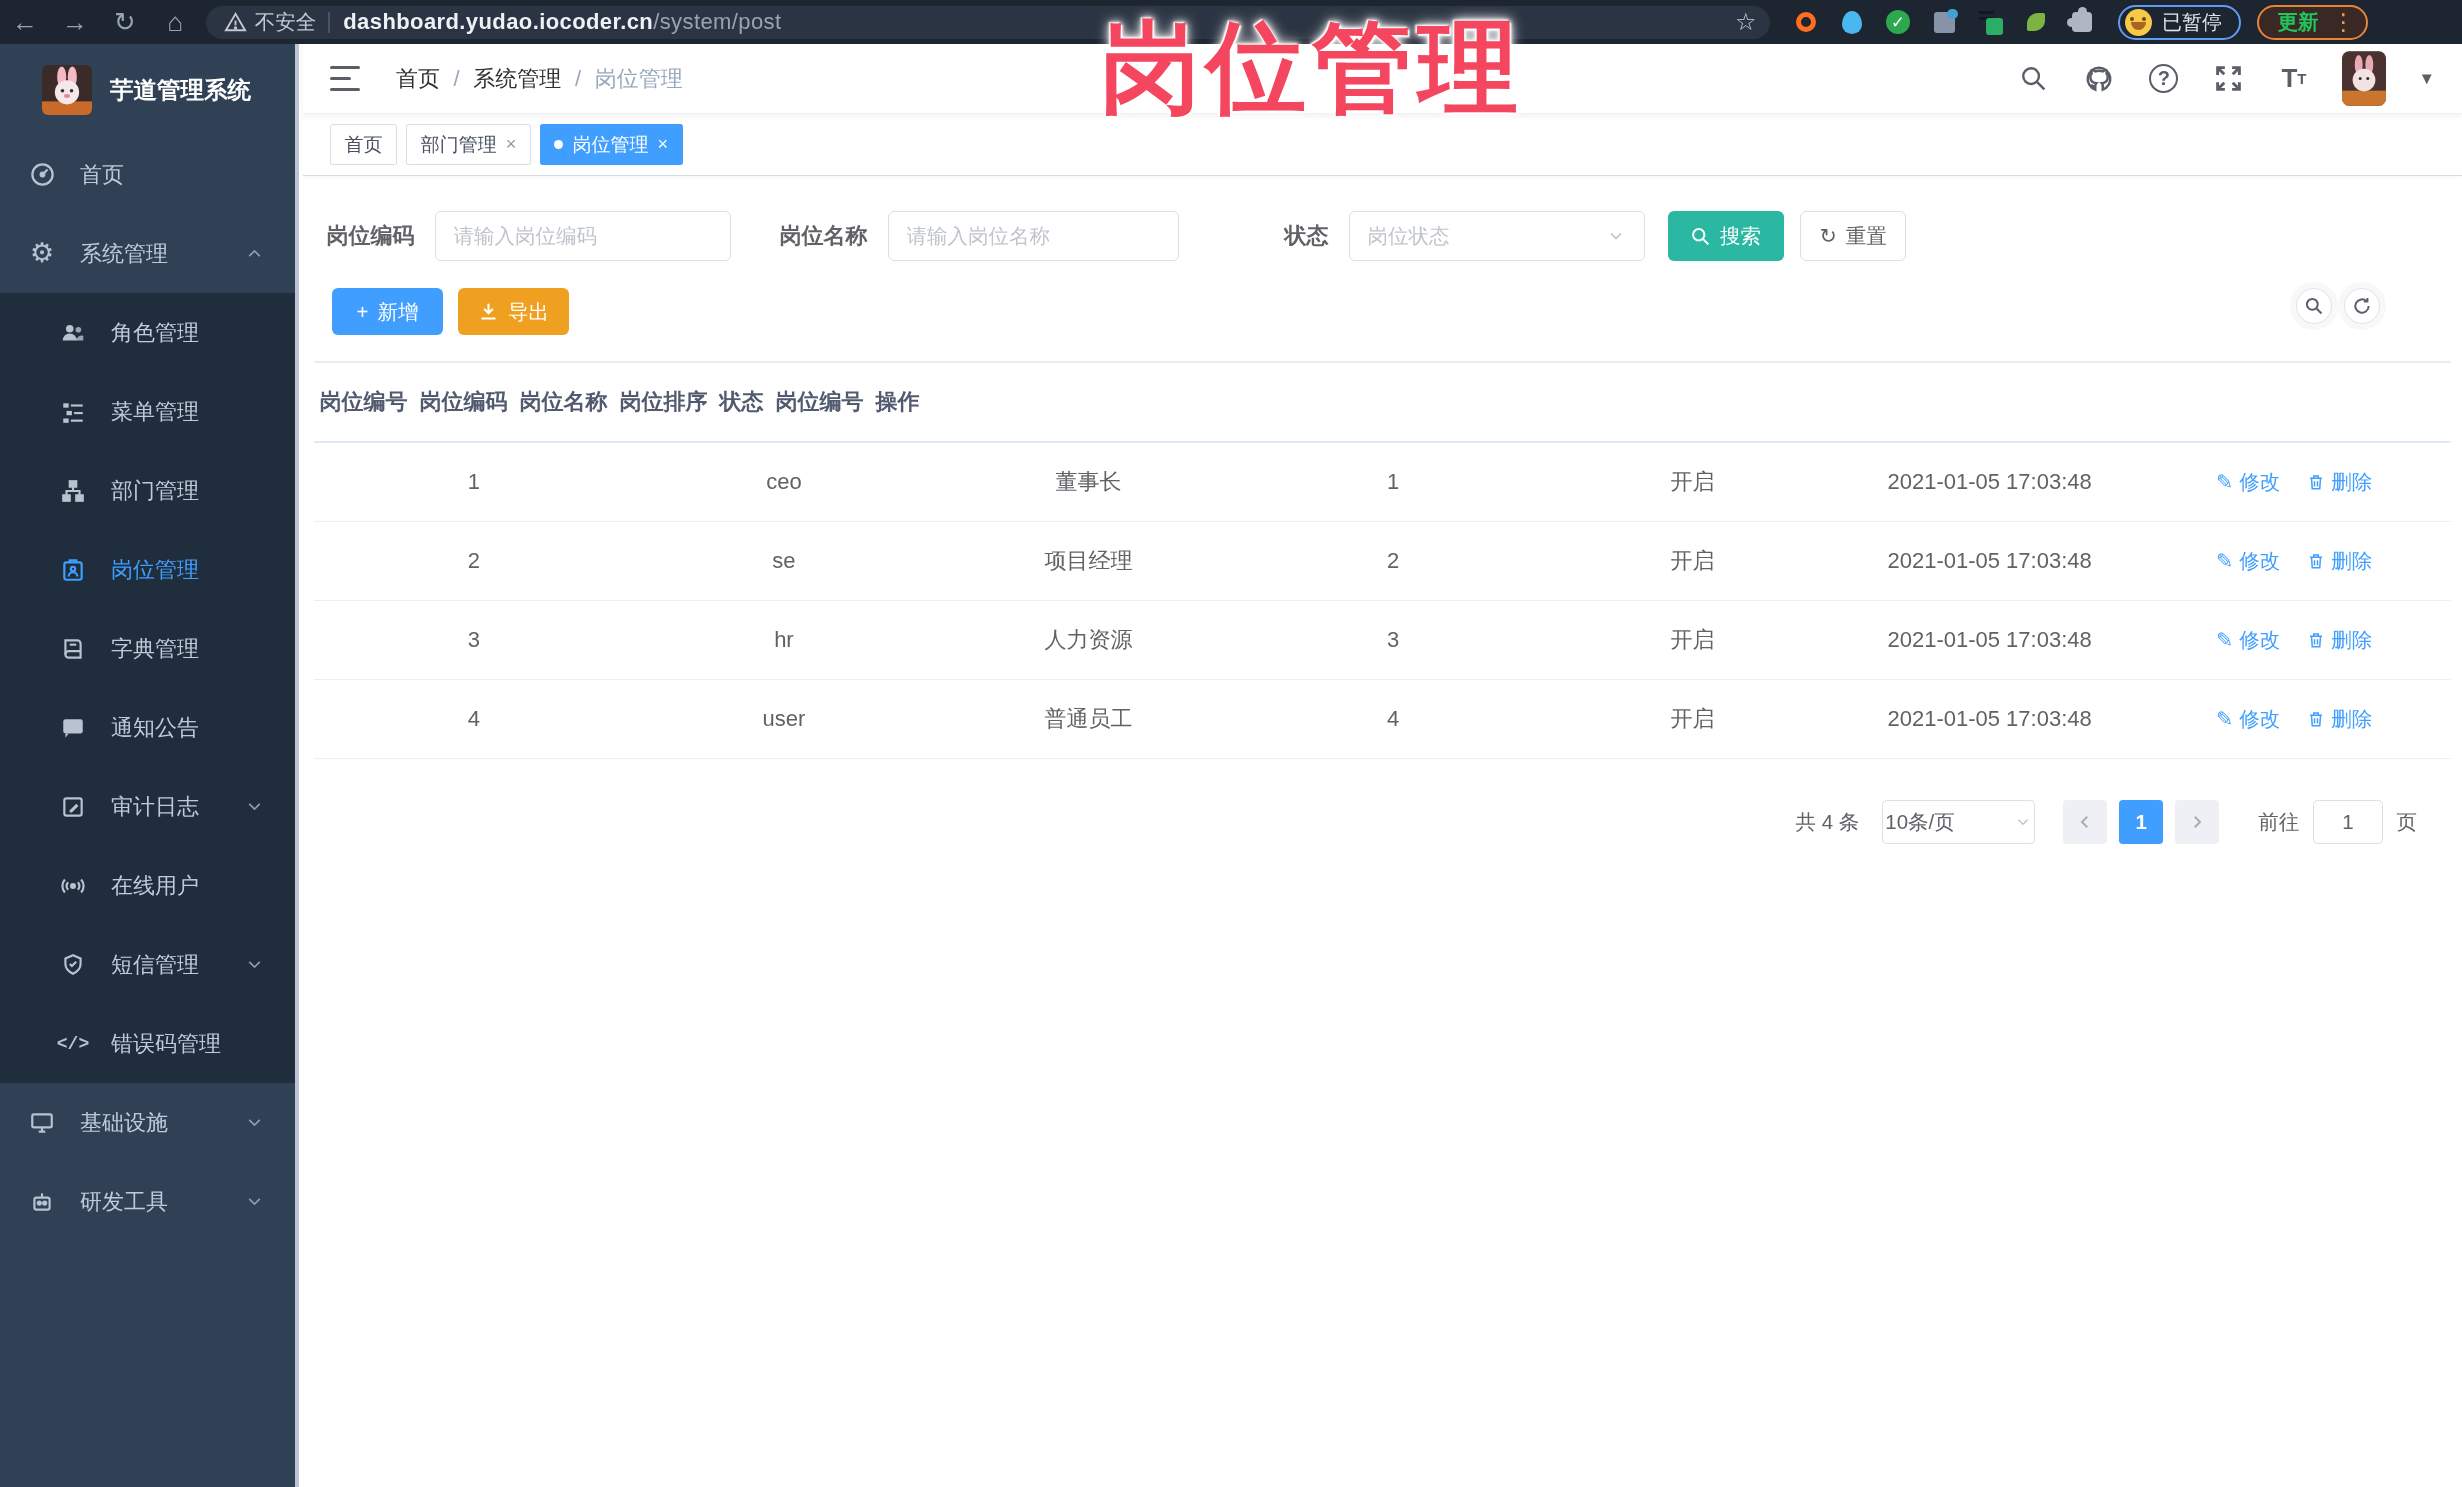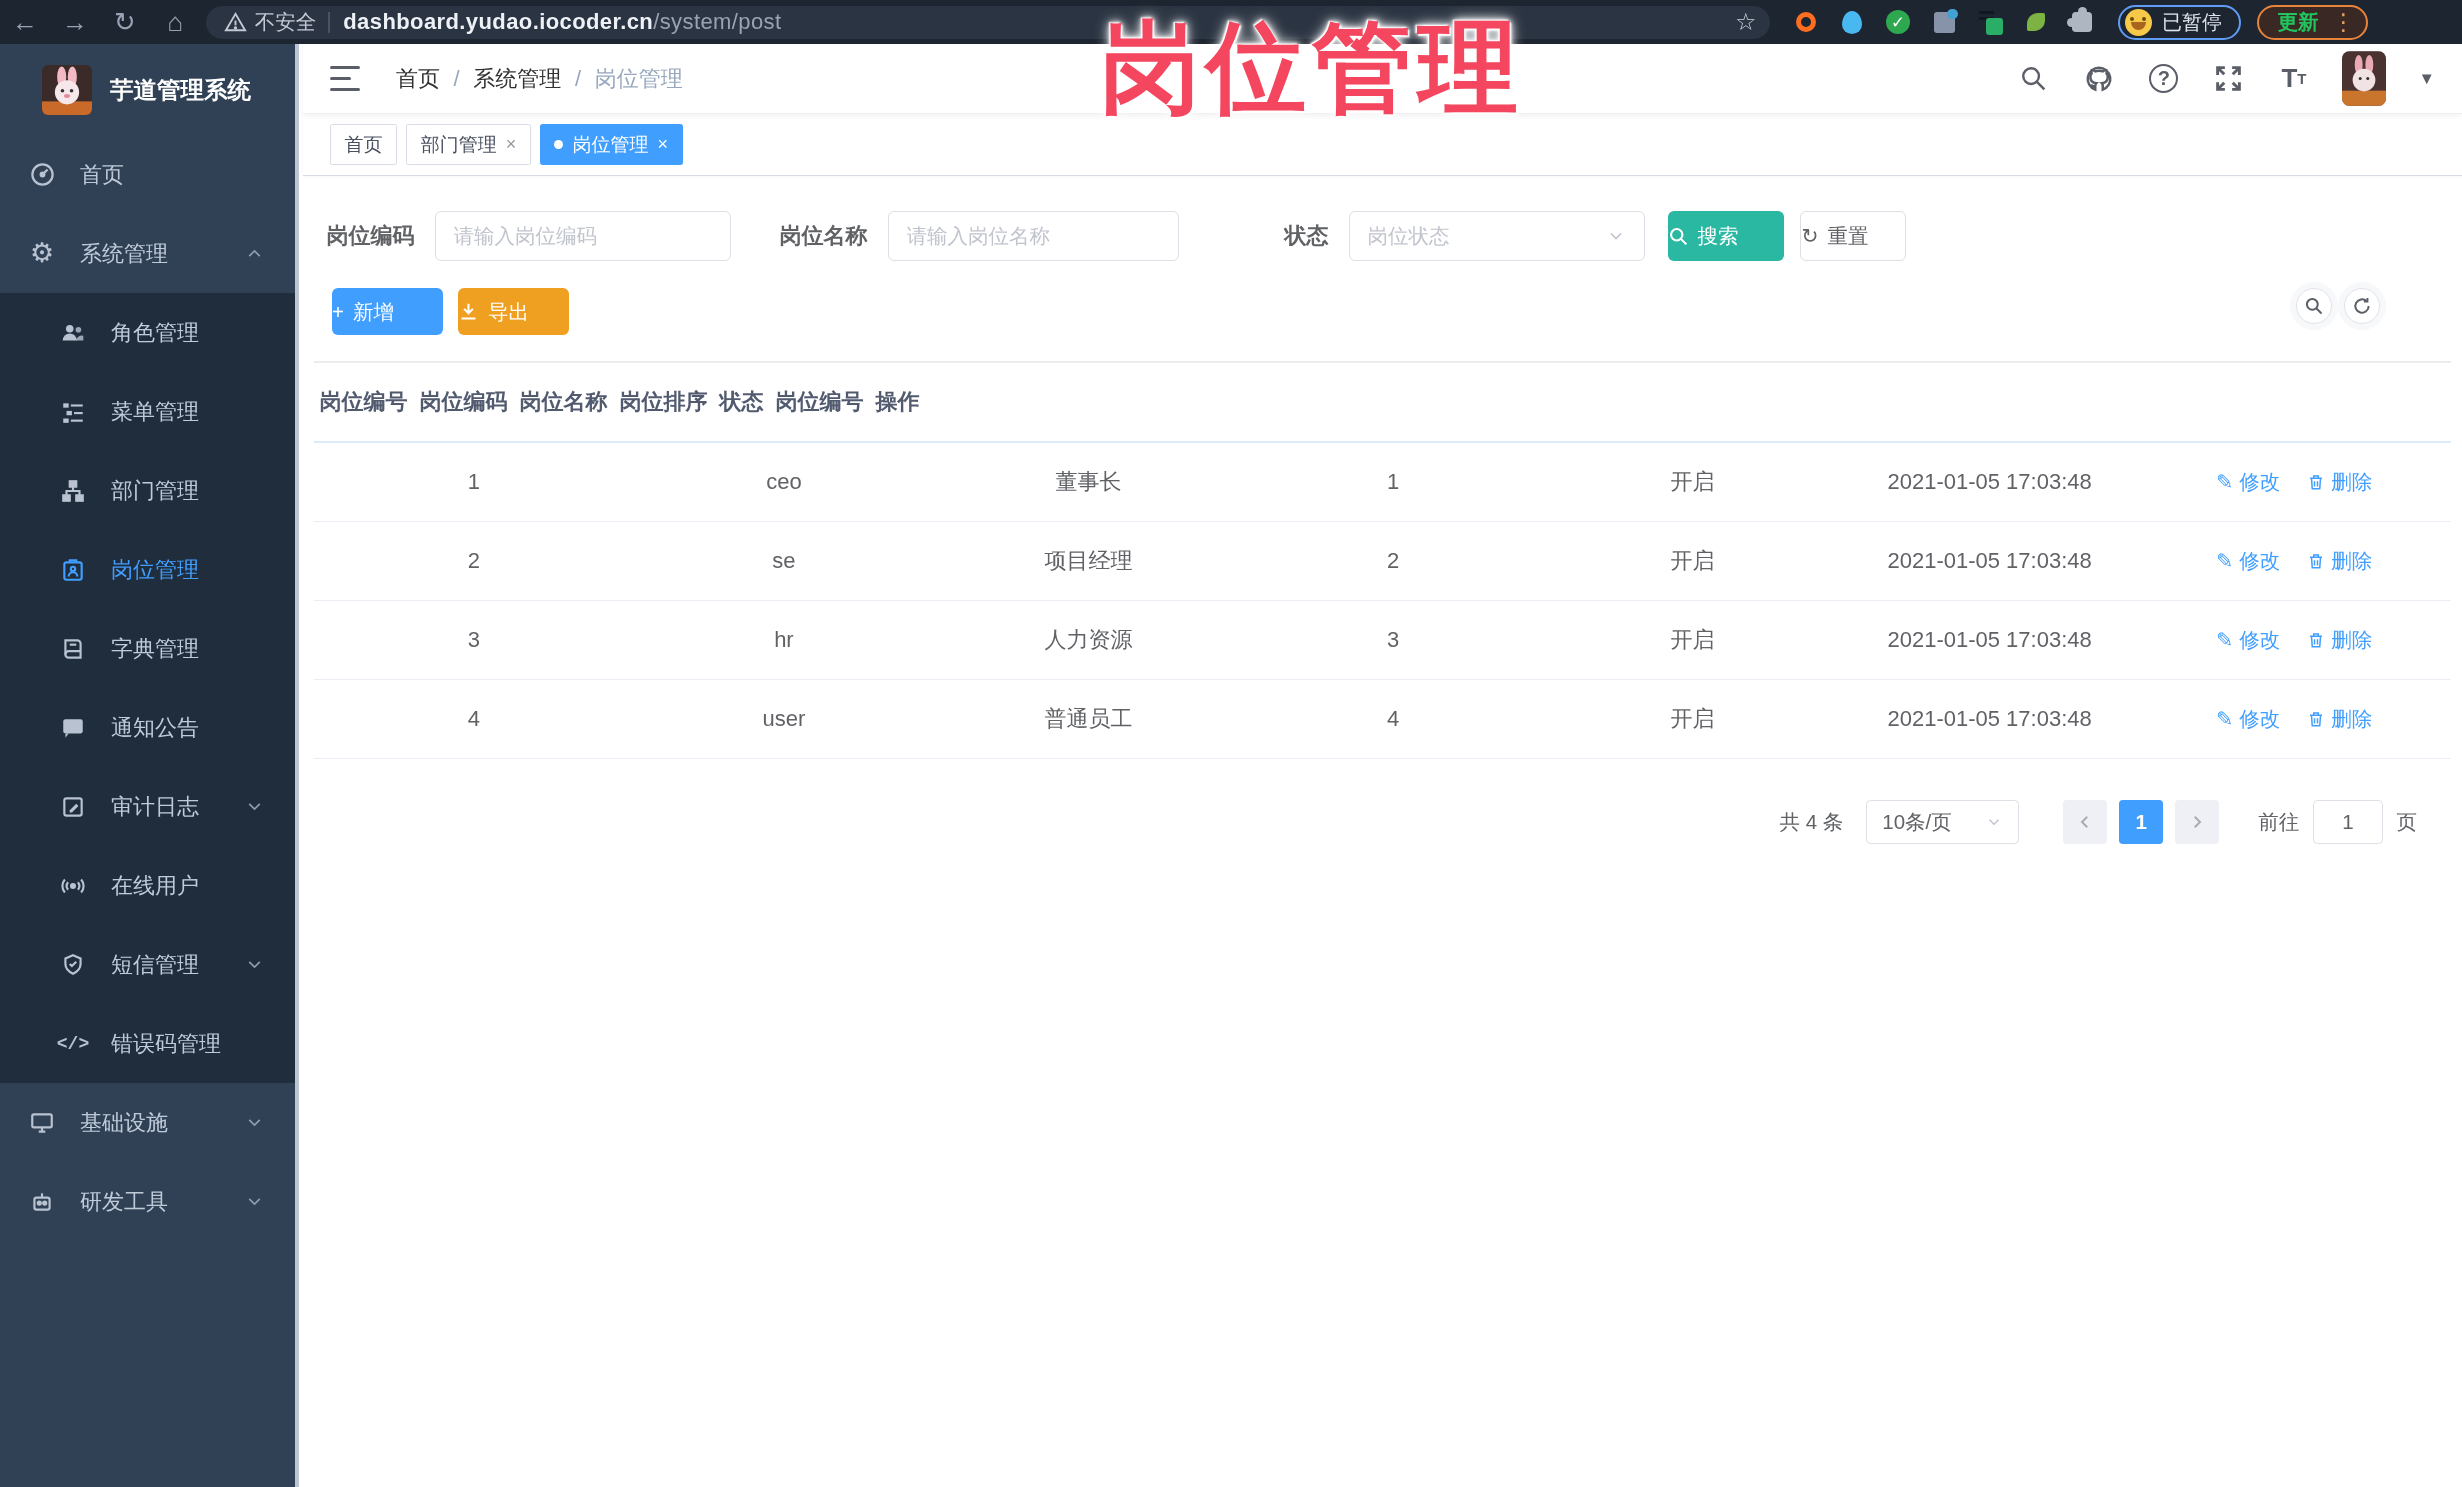--- a/index.html
+++ b/index.html
@@ -110,21 +110,21 @@
   .f-label { font-size:22px; color:#606266; font-weight:bold; margin-right:20px; }
   .f-input { height:50px; border:1.5px solid #dcdfe6; border-radius:6px; padding:0 18px;
     font-size:20.5px; color:#606266; background:#fff; outline:none; font-family:inherit; }
   .f-input::placeholder { color:#c0c4cc; }
   .w1 { width:296px; margin-right:49px; }
   .w2 { width:291px; margin-right:106px; }
   .select-box { width:296px; height:50px; border:1.5px solid #dcdfe6; border-radius:6px;
     display:flex; align-items:center; padding:0 18px; font-size:20.5px; color:#c0c4cc;
     justify-content:space-between; margin-right:20px; cursor:pointer; }
   .select-box .cd { color:#c0c4cc; }
-  .btn { display:inline-flex; align-items:center; gap:9px;
+  .btn { display:inline-flex; align-items:center; justify-content:center; gap:9px;
     height:50px; border-radius:6px; font-size:20.5px; cursor:pointer; border:none; font-family:inherit; }
   .btn-search { width:116px; background:#2bb8a3; color:#fff; margin-left:3px; }
   .btn-reset { width:106px; background:#fff; color:#606266; border:1.5px solid #dcdfe6; margin-left:16.7px; }
   .toolbar { display:flex; align-items:center; padding-left:29px; margin-top:27px; position:relative; }
   .btn-add { width:111px; height:47px; background:#409eff; color:#fff; }
   .btn-export { width:111px; height:47px; background:#f0a020; color:#fff; margin-left:15px; }
   .tool-circles { position:absolute; right:82px; top:0; display:flex; gap:12px; }
   .circle-btn { width:36px; height:36px; border-radius:50%; border:1.5px solid #e0e3e9; color:#5a5e66;
     display:flex; align-items:center; justify-content:center; cursor:pointer;
     box-shadow:0 0 0 6px rgba(190,195,205,.12); background:#fff; }
@@ -140,22 +140,22 @@
   .c1{width:15%;} .c2{width:14%;} .c3{width:14.5%;} .c4{width:14%;}
   .c5{width:14%;} .c6{width:13.8%;} .c7{width:14.7%;}
   .actions { display:flex; align-items:center; justify-content:center; gap:27px; }
   .link { display:inline-flex; align-items:center; gap:6px; color:#409eff; font-size:20.5px;
     cursor:pointer; text-decoration:none; }
 
   .pagination { display:flex; align-items:center; justify-content:flex-end;
     padding-right:45px; margin-top:41px; gap:0; font-size:20.5px; color:#606266; }
   .pg-total { margin-right:23px; }
   .pg-size { width:153px; height:44px; border:1.5px solid #dcdfe6; border-radius:4.5px;
-    display:flex; align-items:center; justify-content:space-between; padding:0 15px;
-    color:#606266; margin-right:44px; cursor:pointer; }
+    display:flex; align-items:center; justify-content:space-between; padding:0 2px;
+    color:#606266; margin-right:28px; cursor:pointer; }
   .pg-sq { width:44px; height:44px; border-radius:3.8px; display:flex; align-items:center;
     justify-content:center; cursor:pointer; }
   .pg-prev,.pg-next { background:#eef0f6; color:#a8abb2; }
   .pg-cur { background:#409eff; color:#fff; font-weight:bold; margin:0 12px; }
   .pg-goto { margin-left:39px; display:flex; align-items:center; gap:13.6px; }
   .goto-input { width:70px; height:44px; border:1.5px solid #dcdfe6; border-radius:4.5px;
     text-align:center; font-size:20.5px; color:#606266; outline:none; font-family:inherit; }
 
   svg.i { display:block; }
 </style>

